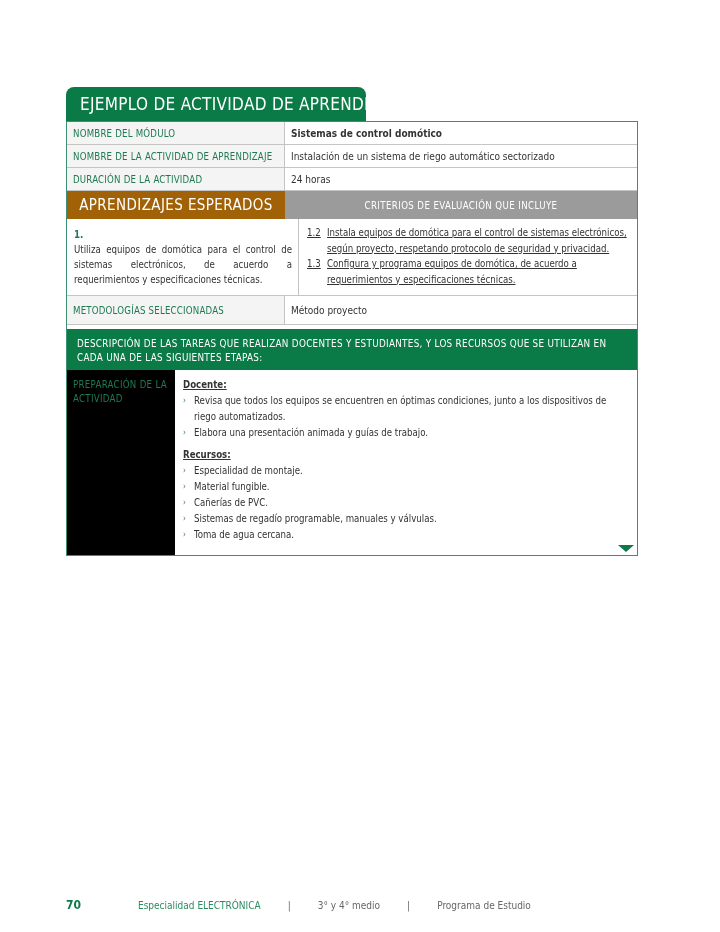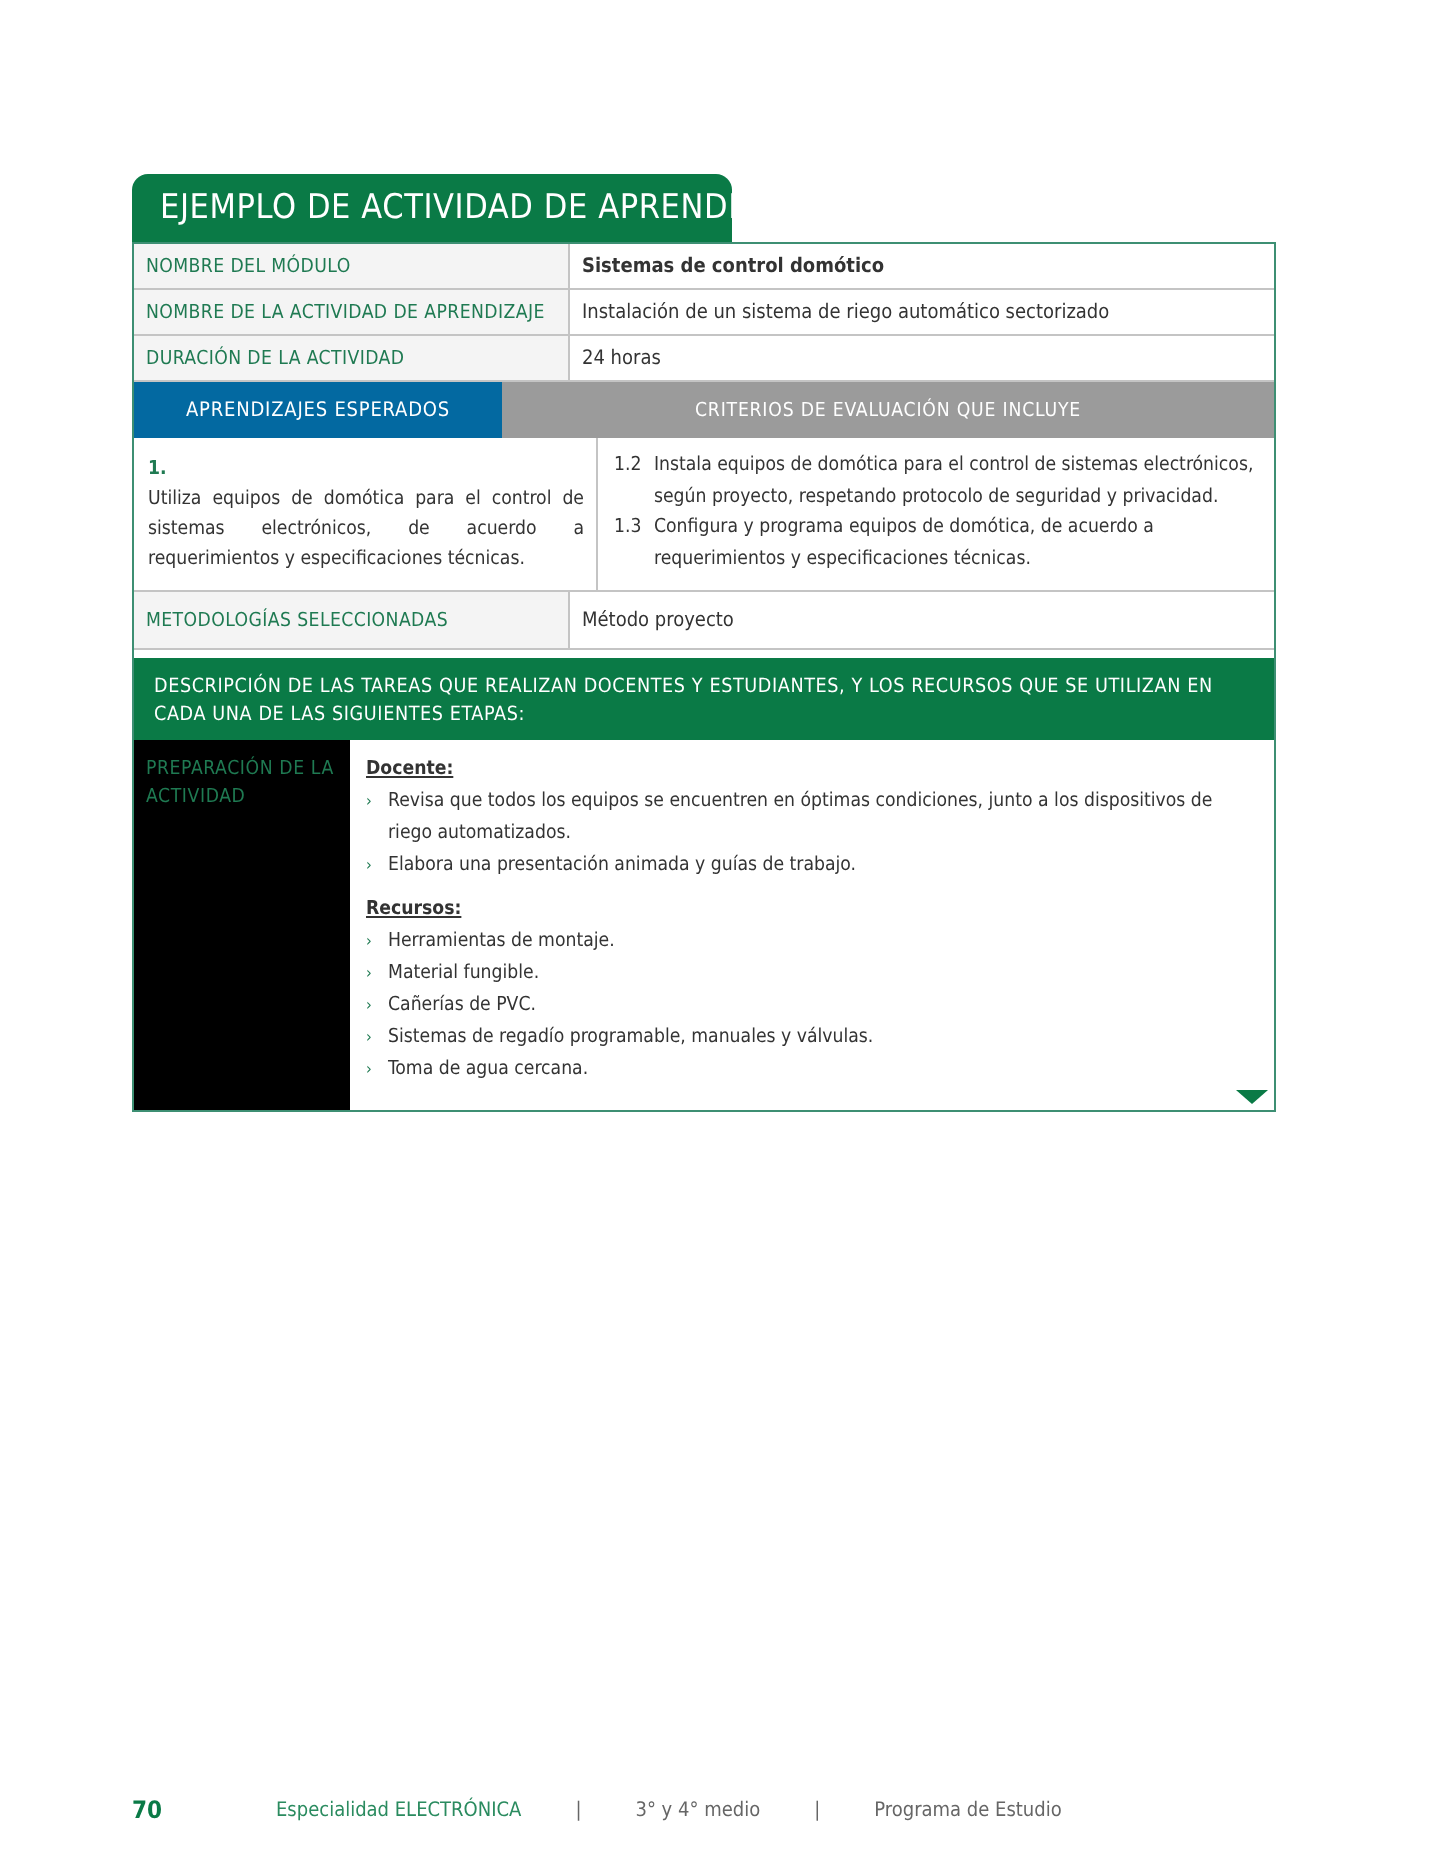--- a/index.html
+++ b/index.html
@@ -51,38 +51,38 @@
       letter-spacing: 0.2px;
       white-space: nowrap;
       font-size: 9.6px;
     }
     .val { flex: 1; display: flex; align-items: center; color: #333; }
     .info-row { height: 22px; }
     .val.bold { font-weight: bold; }
 
     .head-row { height: 28px; border-bottom: none; }
     .head-green {
-      width: 184px; background: #0369a1; color: #fff;
+      width: 218px; background: #a16207; color: #fff;
       display: flex; align-items: center; justify-content: center;
-      letter-spacing: 0.4px; font-size: 10px;
+      letter-spacing: 0.4px; font-size: 15px;
     }
     .head-gray {
       flex: 1; background: #9b9b9b; color: #fff;
       display: flex; align-items: center; justify-content: center;
       letter-spacing: 0.4px; font-size: 9.6px;
     }
 
     .content-row { height: 76px; }
     .ae-cell {
       width: 218px; border-right: 1px solid #c4c4c4;
       padding: 8px 6px 6px 7px; line-height: 15px; font-size: 9.6px;
       text-align: justify;
     }
     .ae-num { color: #1f7a52; font-weight: bold; display: block; }
-    .ce-cell { flex: 1; padding: 6px 8px; line-height: 15.5px; font-size: 9.6px; }
+    .ce-cell { flex: 1; padding: 6px 8px; line-height: 15.5px; font-size: 9.6px; text-decoration: underline; }
     .crit { display: flex; }
     .crit-num { width: 20px; flex: none; }
 
     .meth-row { height: 28px; }
 
     .desc-row {
       background: #0a7a46; color: #fff;
       padding: 8px 10px 5px 10px;
       line-height: 14px; letter-spacing: 0.3px; font-size: 9.8px;
       border-bottom: none;
@@ -180,21 +180,21 @@
           <span>Revisa que todos los equipos se encuentren en óptimas condiciones, junto a los dispositivos de riego automatizados.</span>
         </div>
         <div class="bullet">
           <span class="bullet-mark">›</span>
           <span>Elabora una presentación animada y guías de trabajo.</span>
         </div>
         <div class="gap"></div>
         <div class="sub-title">Recursos:</div>
         <div class="bullet">
           <span class="bullet-mark">›</span>
-          <span>Herramientas de montaje.</span>
+          <span>Especialidad de montaje.</span>
         </div>
         <div class="bullet">
           <span class="bullet-mark">›</span>
           <span>Material fungible.</span>
         </div>
         <div class="bullet">
           <span class="bullet-mark">›</span>
           <span>Cañerías de PVC.</span>
         </div>
         <div class="bullet">

